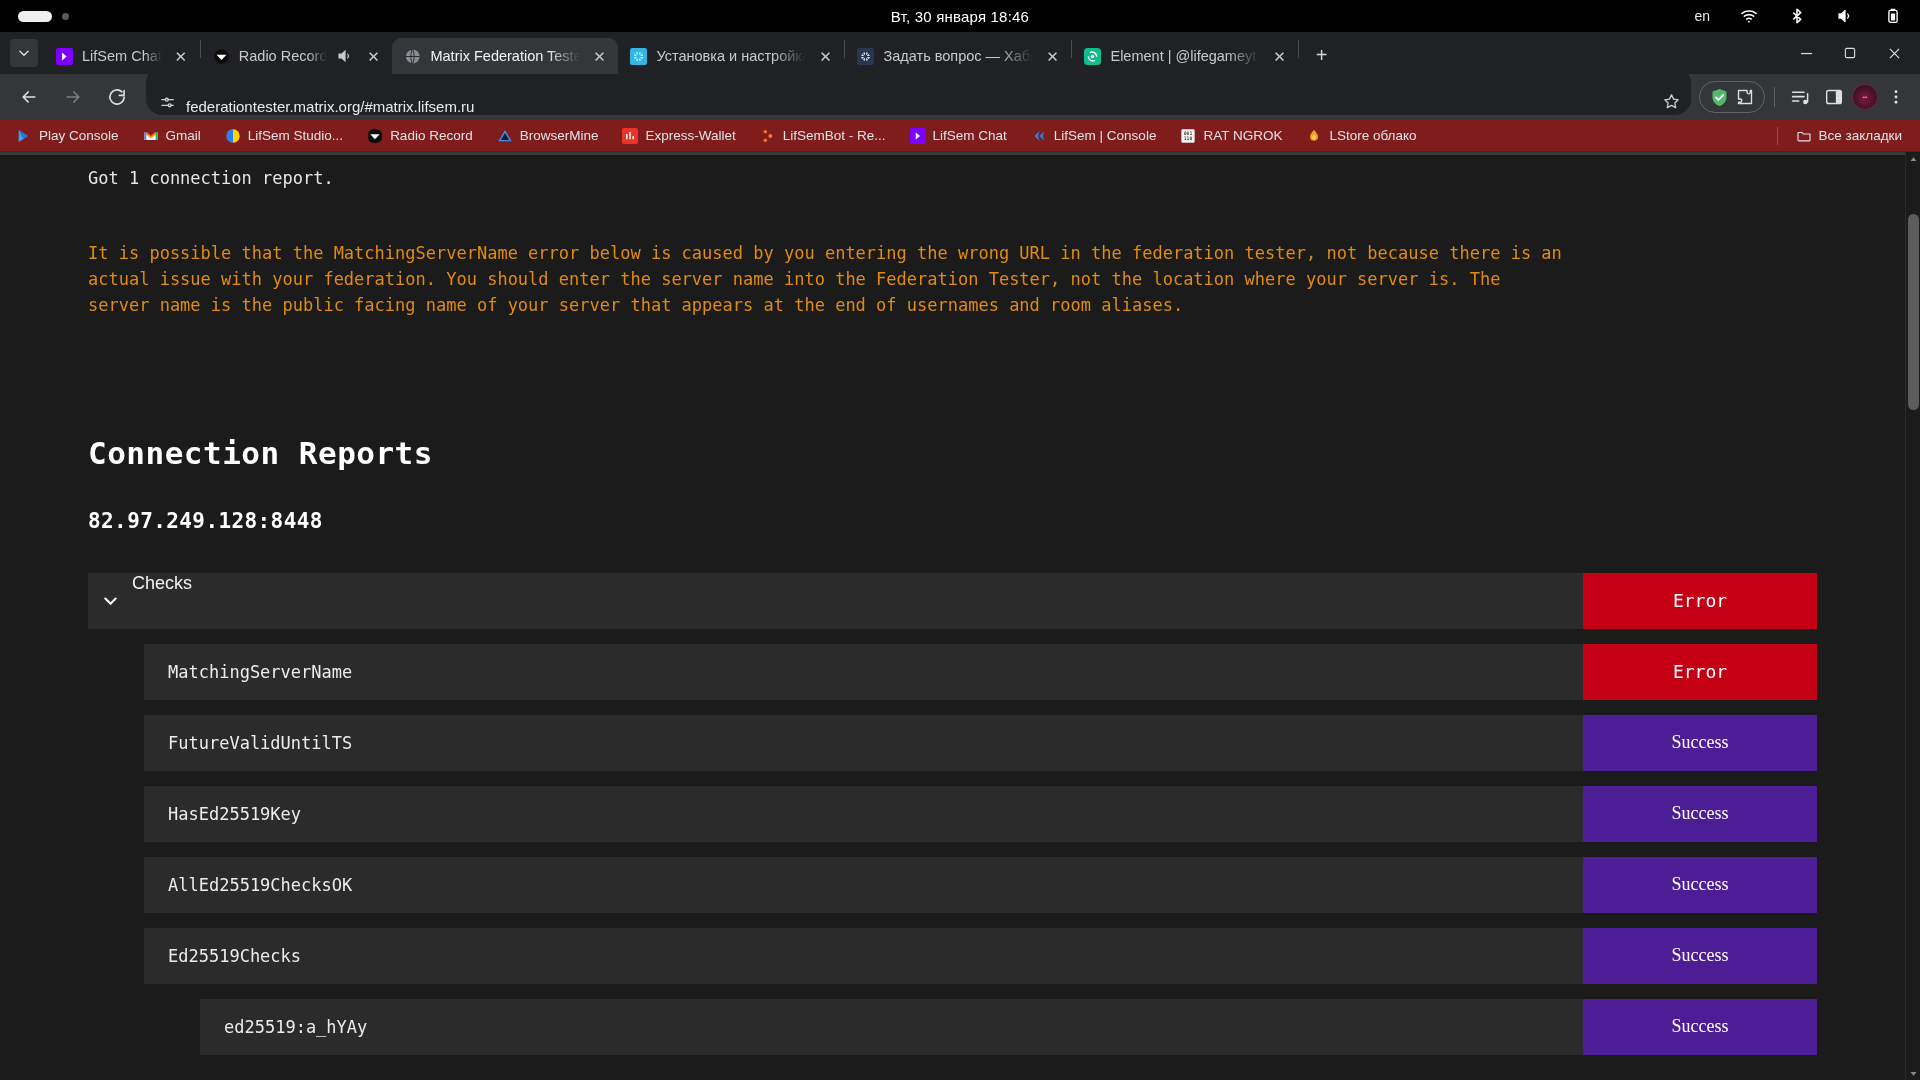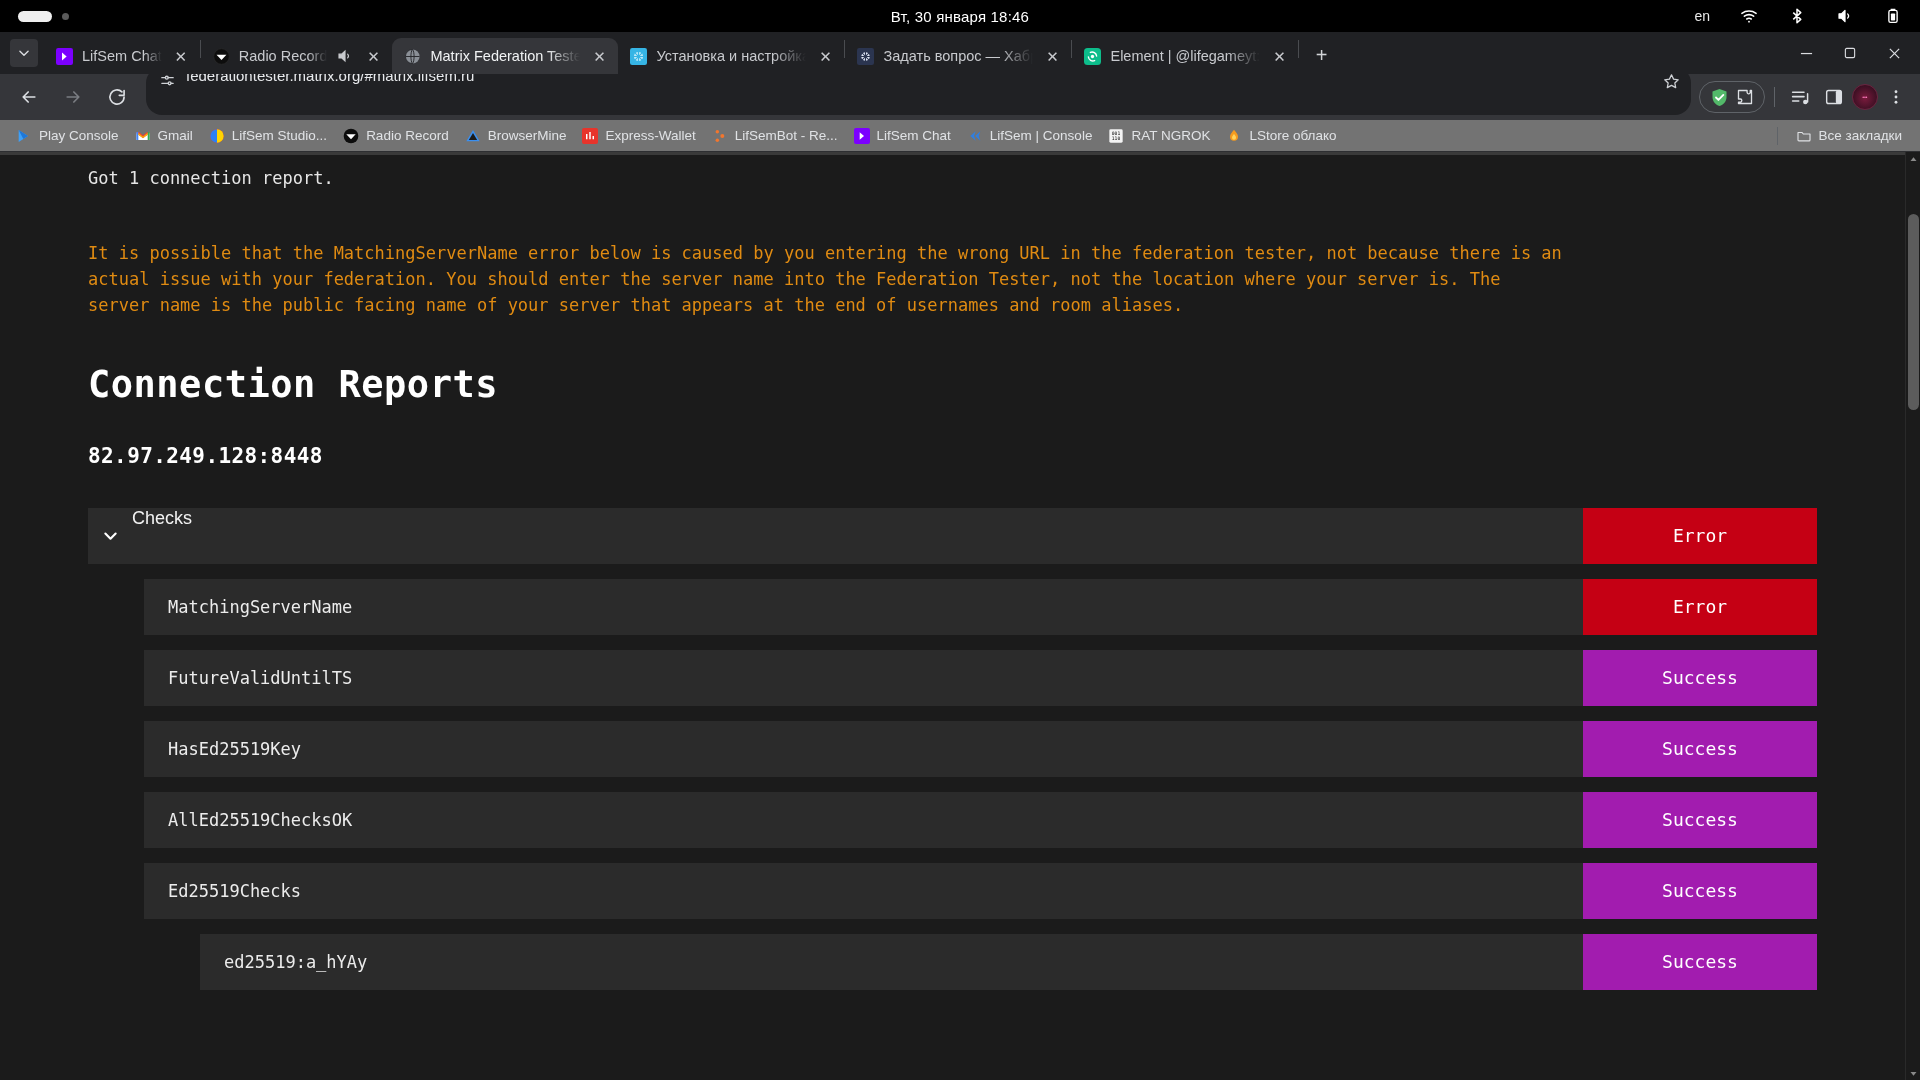--- a/index.html
+++ b/index.html
@@ -115,21 +115,21 @@
     display: flex; align-items: center; justify-content: center;
     color: #dcdfe3;
     flex: 0 0 auto;
   }
   .navbtn.disabled { color: #7a7d82; }
   .omnibox {
     flex: 1 1 auto;
     height: 48px;
     background: #202124;
     border-radius: 16px;
-    display: flex; align-items: flex-start;
+    display: flex; align-items: flex-end;
     padding: 0 6px 0 8px;
     margin: 0 6px 12px 6px;
     min-width: 0;
   }
   .omnibox .siteinfo {
     width: 26px; height: 26px; border-radius: 50%;
     display: flex; align-items: center; justify-content: center;
     color: #cfd2d6; flex: 0 0 auto;
   }
   .omnibox .url {
@@ -159,24 +159,24 @@
     border: 1px solid #6b2440;
     flex: 0 0 auto;
     display:flex;align-items:center;justify-content:center;
     overflow:hidden;
   }
   .avatar span { font-size: 6px; color:#ff7bc0; letter-spacing:-.3px; transform: scale(.9);}
 
   
   .bookmarks {
     height: 32px;
-    background: #737373;
+    background: #7f1d1d;
     display: flex; align-items: center;
     padding: 0 10px 0 8px;
-    gap: 0;
+    gap: 8px;
     border-bottom: 1px solid #2e2f32;
   }
   .bm {
     display: flex; align-items: center; gap: 7px;
     padding: 4px 8px; border-radius: 4px;
     color: #e0e2e5; font-size: 13.5px;
     white-space: nowrap; flex: 0 0 auto;
   }
   .bmico { width: 16px; height: 16px; flex: 0 0 auto; display:block; }
   .bm-right { margin-left: auto; display: flex; align-items: center; gap: 0; }
@@ -209,23 +209,23 @@
   .warn {
     color: #e08b12;
     font-size: 17px;
     line-height: 1.55;
     margin-top: 49px;
     max-width: 1730px;
     white-space: pre-wrap;
   }
   h2.reports {
     color: #ffffff;
-    font-size: 37px;
+    font-size: 31px;
     font-weight: bold;
-    margin-top: 44px;
+    margin-top: 116px;
     letter-spacing: .5px;
   }
   h3.host {
     color: #ffffff;
     font-size: 21px;
     font-weight: bold;
     margin-top: 38px;
     letter-spacing: .4px;
   }
 
@@ -245,21 +245,21 @@
   }
   .acc-head .badge { margin-left: auto; }
 
   .badge {
     width: 234px; height: 56px;
     display: flex; align-items: center; justify-content: center;
     color: #ffffff; font-size: 18px;
     font-family: "DejaVu Sans Mono", "Liberation Mono", monospace;
   }
   .badge.error   { background: #c50014; }
-  .badge.success { background: #a21caf; }
+  .badge.success { background: #4c1d95; font-family: Liberation Serif, serif; }
 
   .check-row {
     height: 56px;
     display: flex; align-items: center;
     background: #2b2b2b;
     margin-top: 15px;
     margin-left: 56px;
   }
   .check-row .cname {
     color: #ececec; font-size: 17px;

